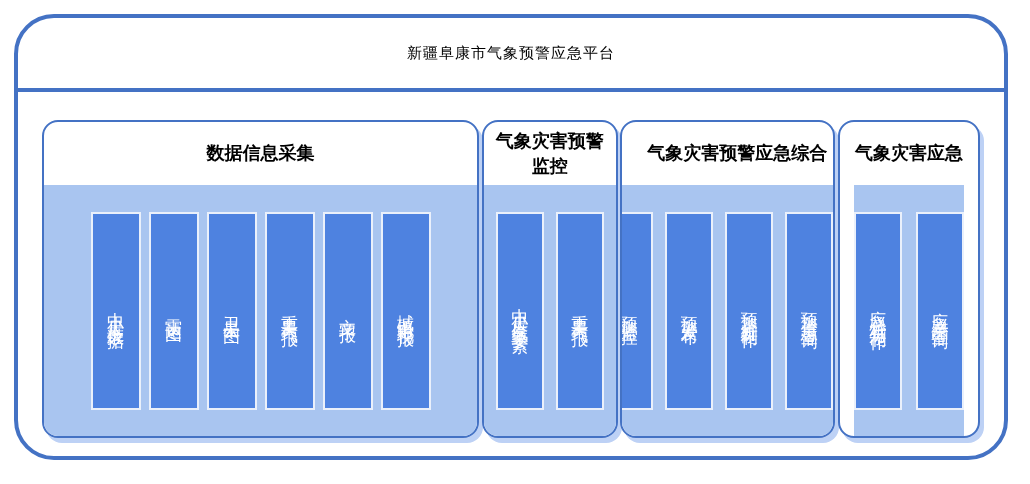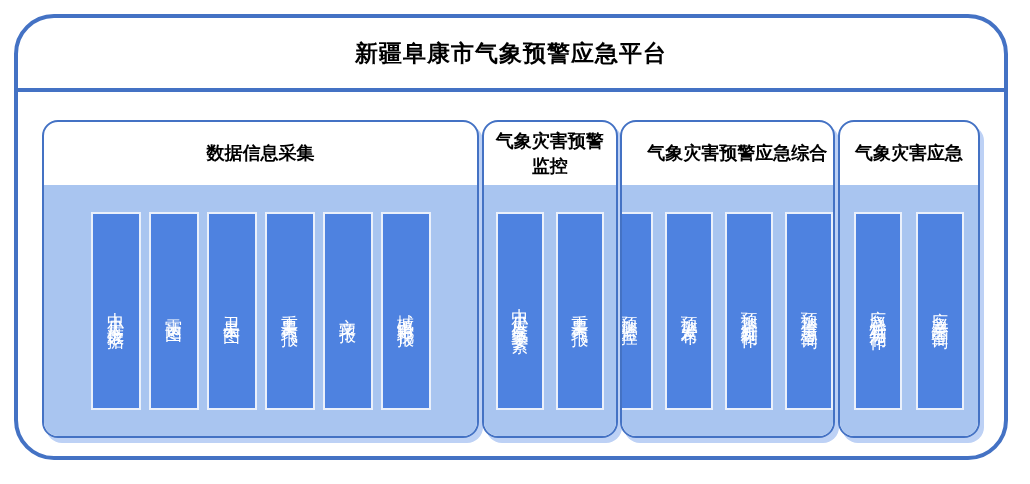--- a/index.html
+++ b/index.html
@@ -28,22 +28,22 @@
   }
   .title-band {
     height: 70px;
     border-bottom: 4px solid var(--frame-border);
     display: flex;
     align-items: center;
     justify-content: center;
   }
   .title {
     margin: 0;
-    font-size: 23px;
-    font-weight: bold;
+    font-size: 15px;
+    font-weight: normal;
     color: var(--title-text);
     letter-spacing: 1px;
   }
   .groups-row {
     display: flex;
     justify-content: space-between;
     align-items: flex-start;
     padding: 28px 24px 0 24px;
   }
   .group {
@@ -53,21 +53,21 @@
     border-radius: 16px;
     background: #ffffff;
     box-shadow: 4px 5px 0 var(--group-shadow);
     display: flex;
     flex-direction: column;
     overflow: hidden;
   }
   .g1 { width: 437px; }
   .g2 { width: 136px; }
   .g3 { width: 215px; align-items: flex-end; }
-  .g4 { width: 142px; }
+  .g4 { width: 142px; align-items: center; }
   .group-header {
     flex: 0 0 63px;
     display: flex;
     align-items: center;
     justify-content: center;
     text-align: center;
     font-size: 18px;
     font-weight: 600;
     line-height: 1.35;
     color: var(--title-text);

